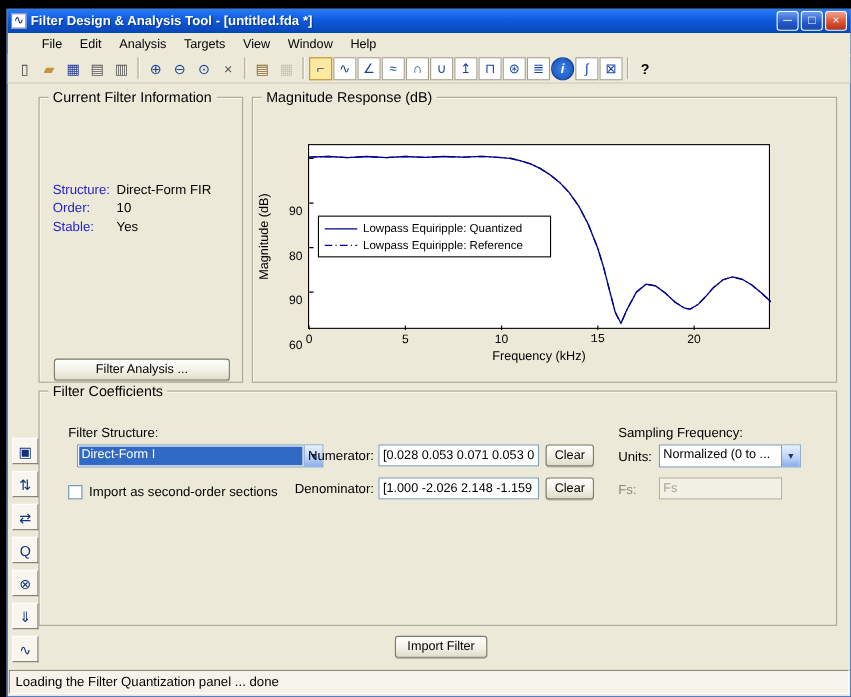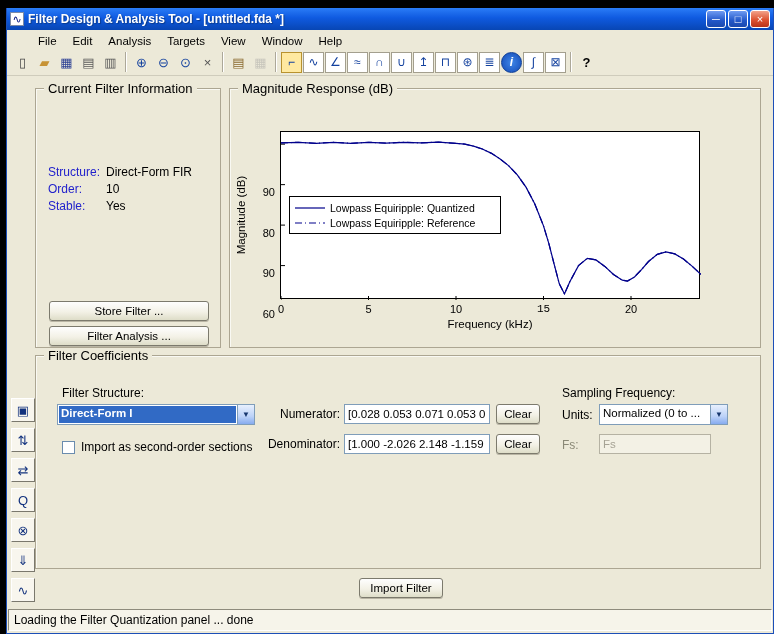--- a/index.html
+++ b/index.html
@@ -205,21 +205,20 @@
         </div>
         <div class="info-row">
           <span class="info-label">Order:</span>
           <span class="info-value">10</span>
         </div>
         <div class="info-row">
           <span class="info-label">Stable:</span>
           <span class="info-value">Yes</span>
         </div>
       </div>
-    <button class="btn" style="left:13px;top:212px;width:160px;height:20px;">Store Filter ...</button>
     <button class="btn" style="left:13px;top:237px;width:160px;height:20px;">Filter Analysis ...</button>
   </div>
 
   <div class="groupbox" style="left:222px;top:80px;width:532px;height:260px;">
     <span class="gb-title">Magnitude Response (dB)</span>
     <div class="plot-wrap" id="plot-wrap">
       <svg id="plot-svg" width="420" height="168">
           <line x1="0" y1="168" x2="0" y2="164" stroke="#000" stroke-width="1"></line>
           <line x1="87.5" y1="168" x2="87.5" y2="164" stroke="#000" stroke-width="1"></line>
           <line x1="175" y1="168" x2="175" y2="164" stroke="#000" stroke-width="1"></line>
@@ -261,21 +260,21 @@
             <span>Lowpass Equiripple: Reference</span>
           </div>
         </div>
     </div>
   </div>
 
   <div class="groupbox" style="left:28px;top:347px;width:726px;height:214px;">
     <span class="gb-title">Filter Coefficients</span>
 
     <span class="flabel" style="left:26px;top:30px;">Filter Structure:</span>
-    <div class="combo selected" style="left:21px;top:48px;width:198px;font-weight:bold;">
+    <div class="combo selected" style="left:34px;top:48px;width:224px;">
       <span class="combo-text">Direct-Form I</span>
       <span class="combo-arrow">▼</span>
     </div>
 
     <span class="checkbox" style="left:26px;top:85px;"></span>
     <span class="flabel" style="left:45px;top:84px;">Import as second-order sections</span>
 
     <span class="flabel" style="left:200px;top:51px;width:104px;text-align:right;">Numerator:</span>
     <input class="tinput" style="left: 308px; top: 48px; width: 146px;" value="[0.028 0.053 0.071 0.053 0.">
     <button class="btn" style="left:460px;top:48px;width:44px;height:20px;position:absolute;">Clear</button>

